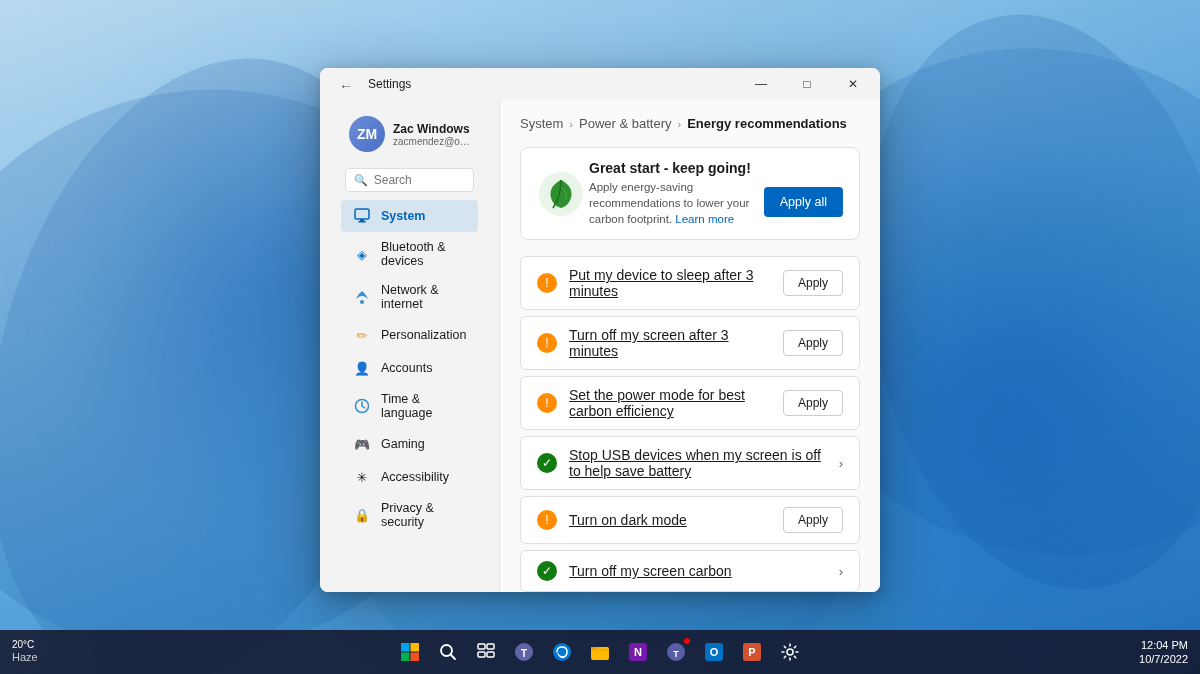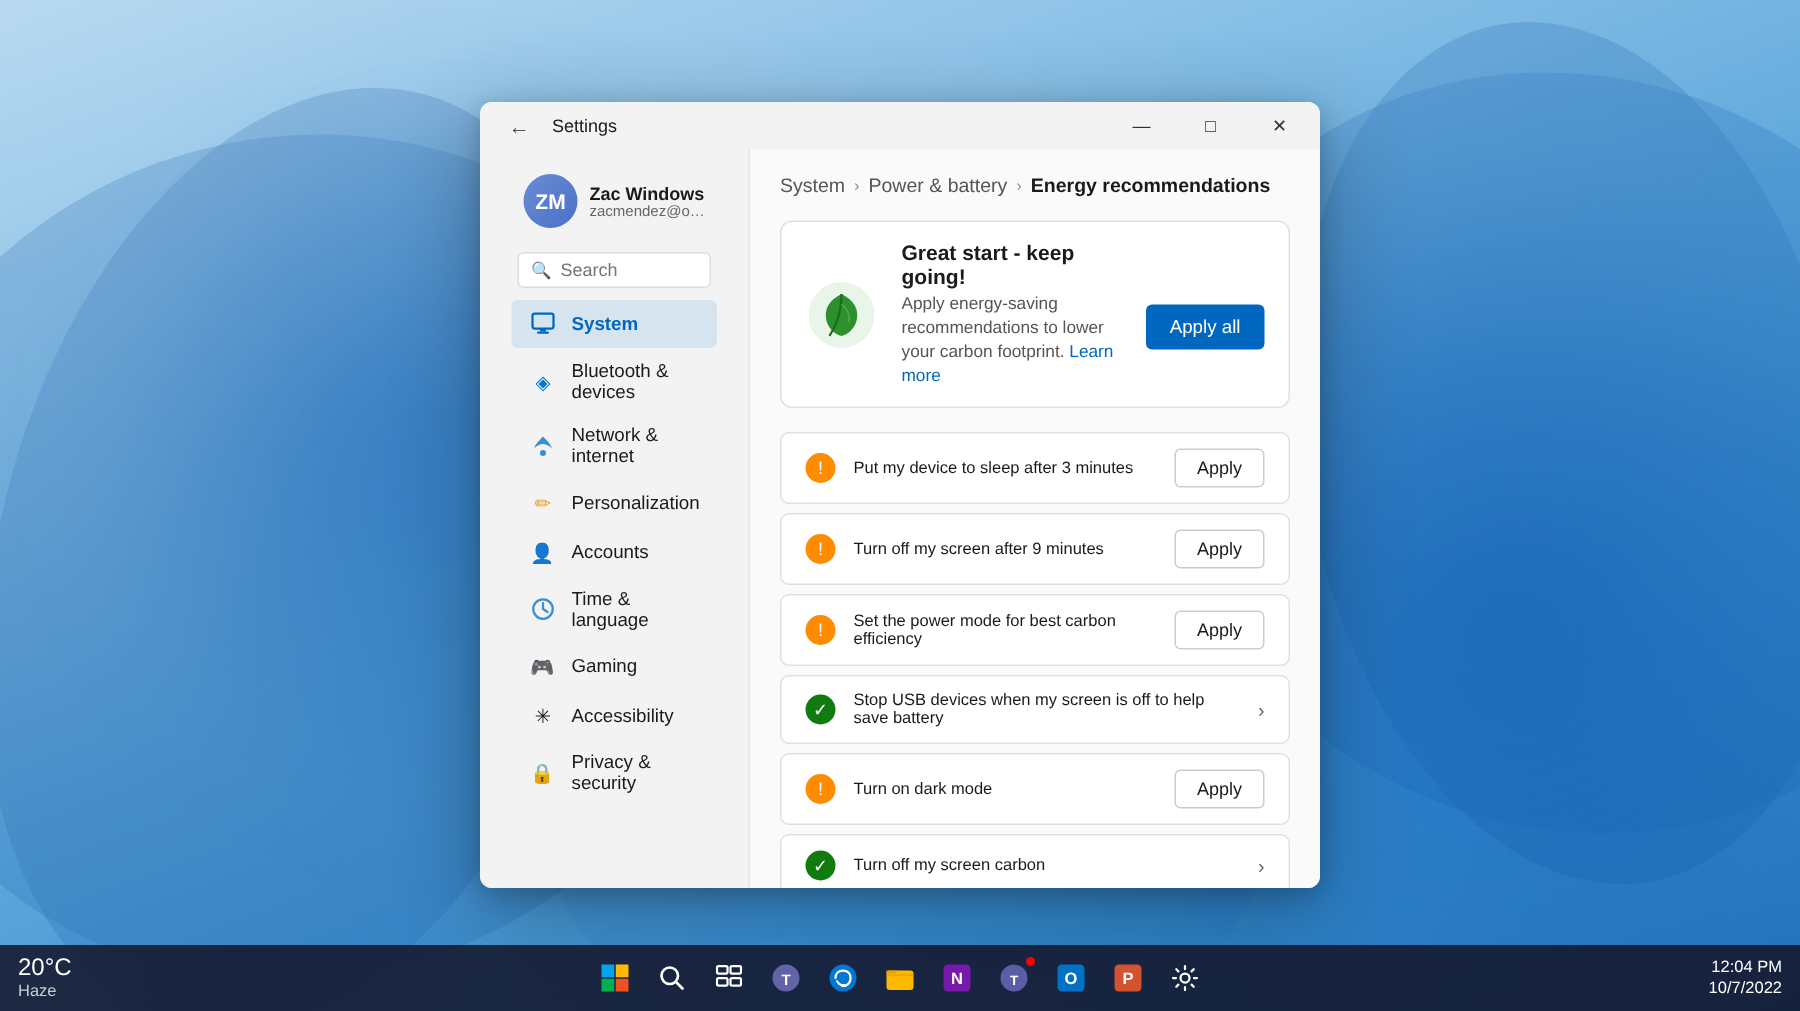--- a/index.html
+++ b/index.html
@@ -282,21 +282,21 @@
       flex-wrap: wrap;
     }
     .breadcrumb-item { color: #555; cursor: pointer; }
     .breadcrumb-item.active { color: #1a1a1a; font-weight: 700; cursor: default; }
     .breadcrumb-sep { color: #888; font-size: 11px; }
 
     
     .hero-section {
       display: flex;
       align-items: center;
-      gap: 16px;
+      gap: 4px;
       margin-bottom: 16px;
       padding: 12px 16px;
       background: white;
       border-radius: 8px;
       border: 1px solid #e0e0e0;
     }
     .hero-icon {
       width: 48px;
       height: 48px;
       flex-shrink: 0;
@@ -355,22 +355,23 @@
     .rec-status-icon.warning {
       background: #ff8c00;
       color: white;
     }
     .rec-status-icon.done {
       background: #107c10;
       color: white;
     }
     .rec-label {
       flex: 1;
-      font-size: 11px;
+      font-size: 14px;
       color: #1a1a1a;
+      text-decoration: underline;
     }
     .apply-btn {
       background: white;
       color: #1a1a1a;
       border: 1px solid #ccc;
       border-radius: 4px;
       padding: 5px 14px;
       font-size: 12px;
       cursor: pointer;
       font-family: 'Segoe UI', sans-serif;
@@ -532,21 +533,21 @@
       <div>
 
         <div class="rec-item">
           <div class="rec-status-icon warning">!</div>
           <span class="rec-label">Put my device to sleep after 3 minutes</span>
           <button class="apply-btn">Apply</button>
         </div>
 
         <div class="rec-item">
           <div class="rec-status-icon warning">!</div>
-          <span class="rec-label">Turn off my screen after 9 minutes</span>
+          <span class="rec-label">Turn off my screen after 3 minutes</span>
           <button class="apply-btn">Apply</button>
         </div>
 
         <div class="rec-item">
           <div class="rec-status-icon warning">!</div>
           <span class="rec-label">Set the power mode for best carbon efficiency</span>
           <button class="apply-btn">Apply</button>
         </div>
 
         <div class="rec-item" style="cursor:pointer;">
@@ -569,21 +570,21 @@
 
       </div>
 
     </div>
   </div>
 </div>
 
 <div class="taskbar">
   <div class="taskbar-left">
     <div class="taskbar-weather">
-      <span style="font-size:16px;text-align:center;">20°C</span>
+      <span style="font-size:10px;">20°C</span>
       <span style="font-size:11px;color:#ccc;">Haze</span>
     </div>
   </div>
 
   <div class="taskbar-center">
 
     <div class="taskbar-icon">
       <svg width="20" height="20" viewBox="0 0 20 20">
         <rect x="1" y="1" width="8.5" height="8.5" fill="#00a4ef"></rect>
         <rect x="10.5" y="1" width="8.5" height="8.5" fill="#ffb900"></rect>

